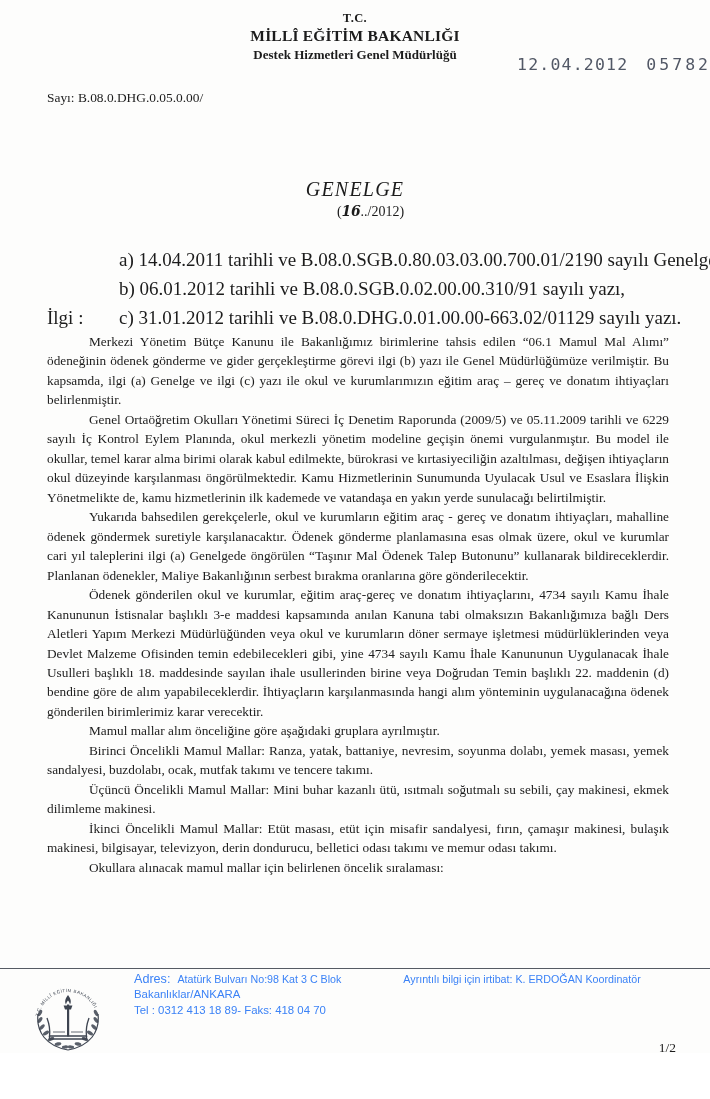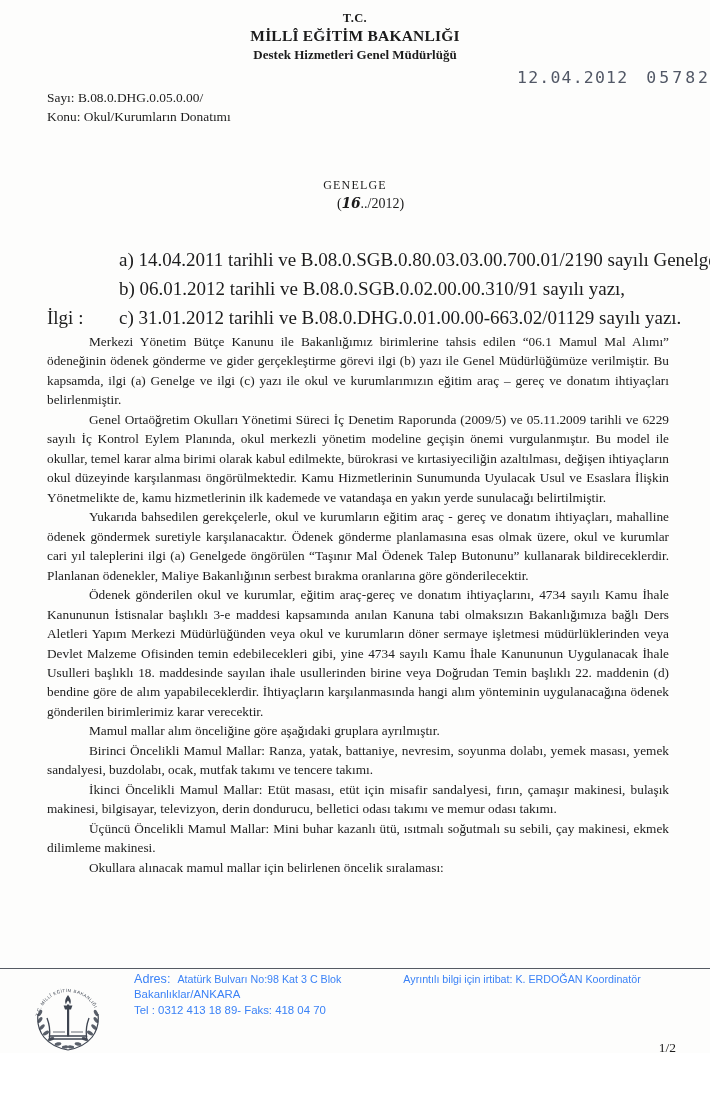--- a/index.html
+++ b/index.html
@@ -40,21 +40,21 @@
   }
   .lh-dept {
     font-size: 13px;
     font-weight: bold;
     margin-top: 2px;
   }
 
   .stamp {
     position: absolute;
     left: 517px;
-    top: 68px;
+    top: 55px;
     font-family: "DejaVu Sans Mono", "Liberation Mono", monospace;
     font-size: 16.5px;
     letter-spacing: 1.2px;
     color: #3b4252;
     white-space: nowrap;
     opacity: 0.88;
   }
   .stamp .stamp-no {
     margin-left: 18px;
     letter-spacing: 3px;
@@ -73,22 +73,23 @@
   
   .doc-title {
     text-align: center;
     margin-top: 0;
     position: absolute;
     left: 0;
     right: 0;
     top: 178px;
   }
   .doc-title .t-main {
-    font-size: 12px;
+    font-size: 20px;
     letter-spacing: 1.2px;
+    font-style: italic;
   }
   .doc-title .t-sub {
     font-size: 14px;
     margin-top: 2px;
     padding-left: 31px;
   }
   .t-sub .handnum {
     font-style: italic;
     font-weight: bold;
     font-family: "DejaVu Serif", serif;
@@ -202,23 +203,20 @@
   </div>
 
   <div class="stamp">
     <span>12.04.2012</span><span class="stamp-no">05782</span>
   </div>
 
   <div class="meta">
     <div class="meta-row">
       <span class="meta-label">Sayı</span><span>: B.08.0.DHG.0.05.0.00/</span>
     </div>
-    <div class="meta-row">
-      <span class="meta-label">Konu:</span><span> Okul/Kurumların Donatımı</span>
-    </div>
   </div>
 
   <div class="doc-title">
     <div class="t-main">GENELGE</div>
     <div class="t-sub"><span>(</span><span class="handnum">16</span><span>../2012)</span></div>
   </div>
 
   <div class="refs">
     <div class="refs-label">İlgi :</div>
     <div class="refs-list">
@@ -228,22 +226,22 @@
     </div>
   </div>
 
   <div class="body-text">
     <p>Merkezi Yönetim Bütçe Kanunu ile Bakanlığımız birimlerine tahsis edilen “06.1 Mamul Mal Alımı” ödeneğinin ödenek gönderme ve gider gerçekleştirme görevi ilgi (b) yazı ile Genel Müdürlüğümüze verilmiştir. Bu kapsamda, ilgi (a) Genelge ve ilgi (c) yazı ile okul ve kurumlarımızın eğitim araç – gereç ve donatım ihtiyaçları belirlenmiştir.</p>
     <p>Genel Ortaöğretim Okulları Yönetimi Süreci İç Denetim Raporunda (2009/5) ve 05.11.2009 tarihli ve 6229 sayılı İç Kontrol Eylem Planında, okul merkezli yönetim modeline geçişin önemi vurgulanmıştır. Bu model ile okullar, temel karar alma birimi olarak kabul edilmekte, bürokrasi ve kırtasiyeciliğin azaltılması, değişen ihtiyaçların okul düzeyinde karşılanması öngörülmektedir. Kamu Hizmetlerinin Sunumunda Uyulacak Usul ve Esaslara İlişkin Yönetmelikte de, kamu hizmetlerinin ilk kademede ve vatandaşa en yakın yerde sunulacağı belirtilmiştir.</p>
     <p>Yukarıda bahsedilen gerekçelerle, okul ve kurumların eğitim araç - gereç ve donatım ihtiyaçları, mahalline ödenek göndermek suretiyle karşılanacaktır. Ödenek gönderme planlamasına esas olmak üzere, okul ve kurumlar cari yıl taleplerini ilgi (a) Genelgede öngörülen “Taşınır Mal Ödenek Talep Butonunu” kullanarak bildireceklerdir. Planlanan ödenekler, Maliye Bakanlığının serbest bırakma oranlarına göre gönderilecektir.</p>
     <p>Ödenek gönderilen okul ve kurumlar, eğitim araç-gereç ve donatım ihtiyaçlarını, 4734 sayılı Kamu İhale Kanununun İstisnalar başlıklı 3-e maddesi kapsamında anılan Kanuna tabi olmaksızın Bakanlığımıza bağlı Ders Aletleri Yapım Merkezi Müdürlüğünden veya okul ve kurumların döner sermaye işletmesi müdürlüklerinden veya Devlet Malzeme Ofisinden temin edebilecekleri gibi, yine 4734 sayılı Kamu İhale Kanununun Uygulanacak İhale Usulleri başlıklı 18. maddesinde sayılan ihale usullerinden birine veya Doğrudan Temin başlıklı 22. maddenin (d) bendine göre de alım yapabileceklerdir. İhtiyaçların karşılanmasında hangi alım yönteminin uygulanacağına ödenek gönderilen birimlerimiz karar verecektir.</p>
     <p>Mamul mallar alım önceliğine göre aşağıdaki gruplara ayrılmıştır.</p>
     <p>Birinci Öncelikli Mamul Mallar: Ranza, yatak, battaniye, nevresim, soyunma dolabı, yemek masası, yemek sandalyesi, buzdolabı, ocak, mutfak takımı ve tencere takımı.</p>
+    <p>Üçüncü Öncelikli Mamul Mallar: Mini buhar kazanlı ütü, ısıtmalı soğutmalı su sebili, çay makinesi, ekmek dilimleme makinesi.</p>
     <p>İkinci Öncelikli Mamul Mallar: Etüt masası, etüt için misafir sandalyesi, fırın, çamaşır makinesi, bulaşık makinesi, bilgisayar, televizyon, derin dondurucu, belletici odası takımı ve memur odası takımı.</p>
-    <p>Üçüncü Öncelikli Mamul Mallar: Mini buhar kazanlı ütü, ısıtmalı soğutmalı su sebili, çay makinesi, ekmek dilimleme makinesi.</p>
     <p>Okullara alınacak mamul mallar için belirlenen öncelik sıralaması:</p>
   </div>
 
   <div class="footer-rule"></div>
 
   <div class="seal">
     <svg viewBox="0 0 84 68" width="84" height="68" aria-hidden="true">
       <g fill="none" stroke="#3d4450" stroke-width="1.1">
 
         <path d="M42 62 C20 58 10 44 12 26" stroke-width="1.2"></path>

